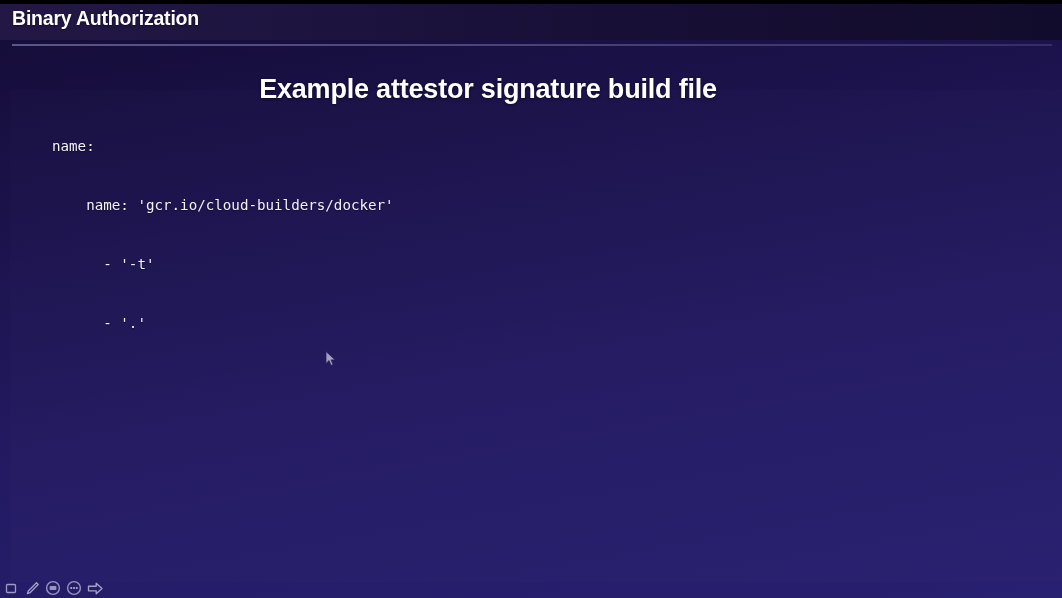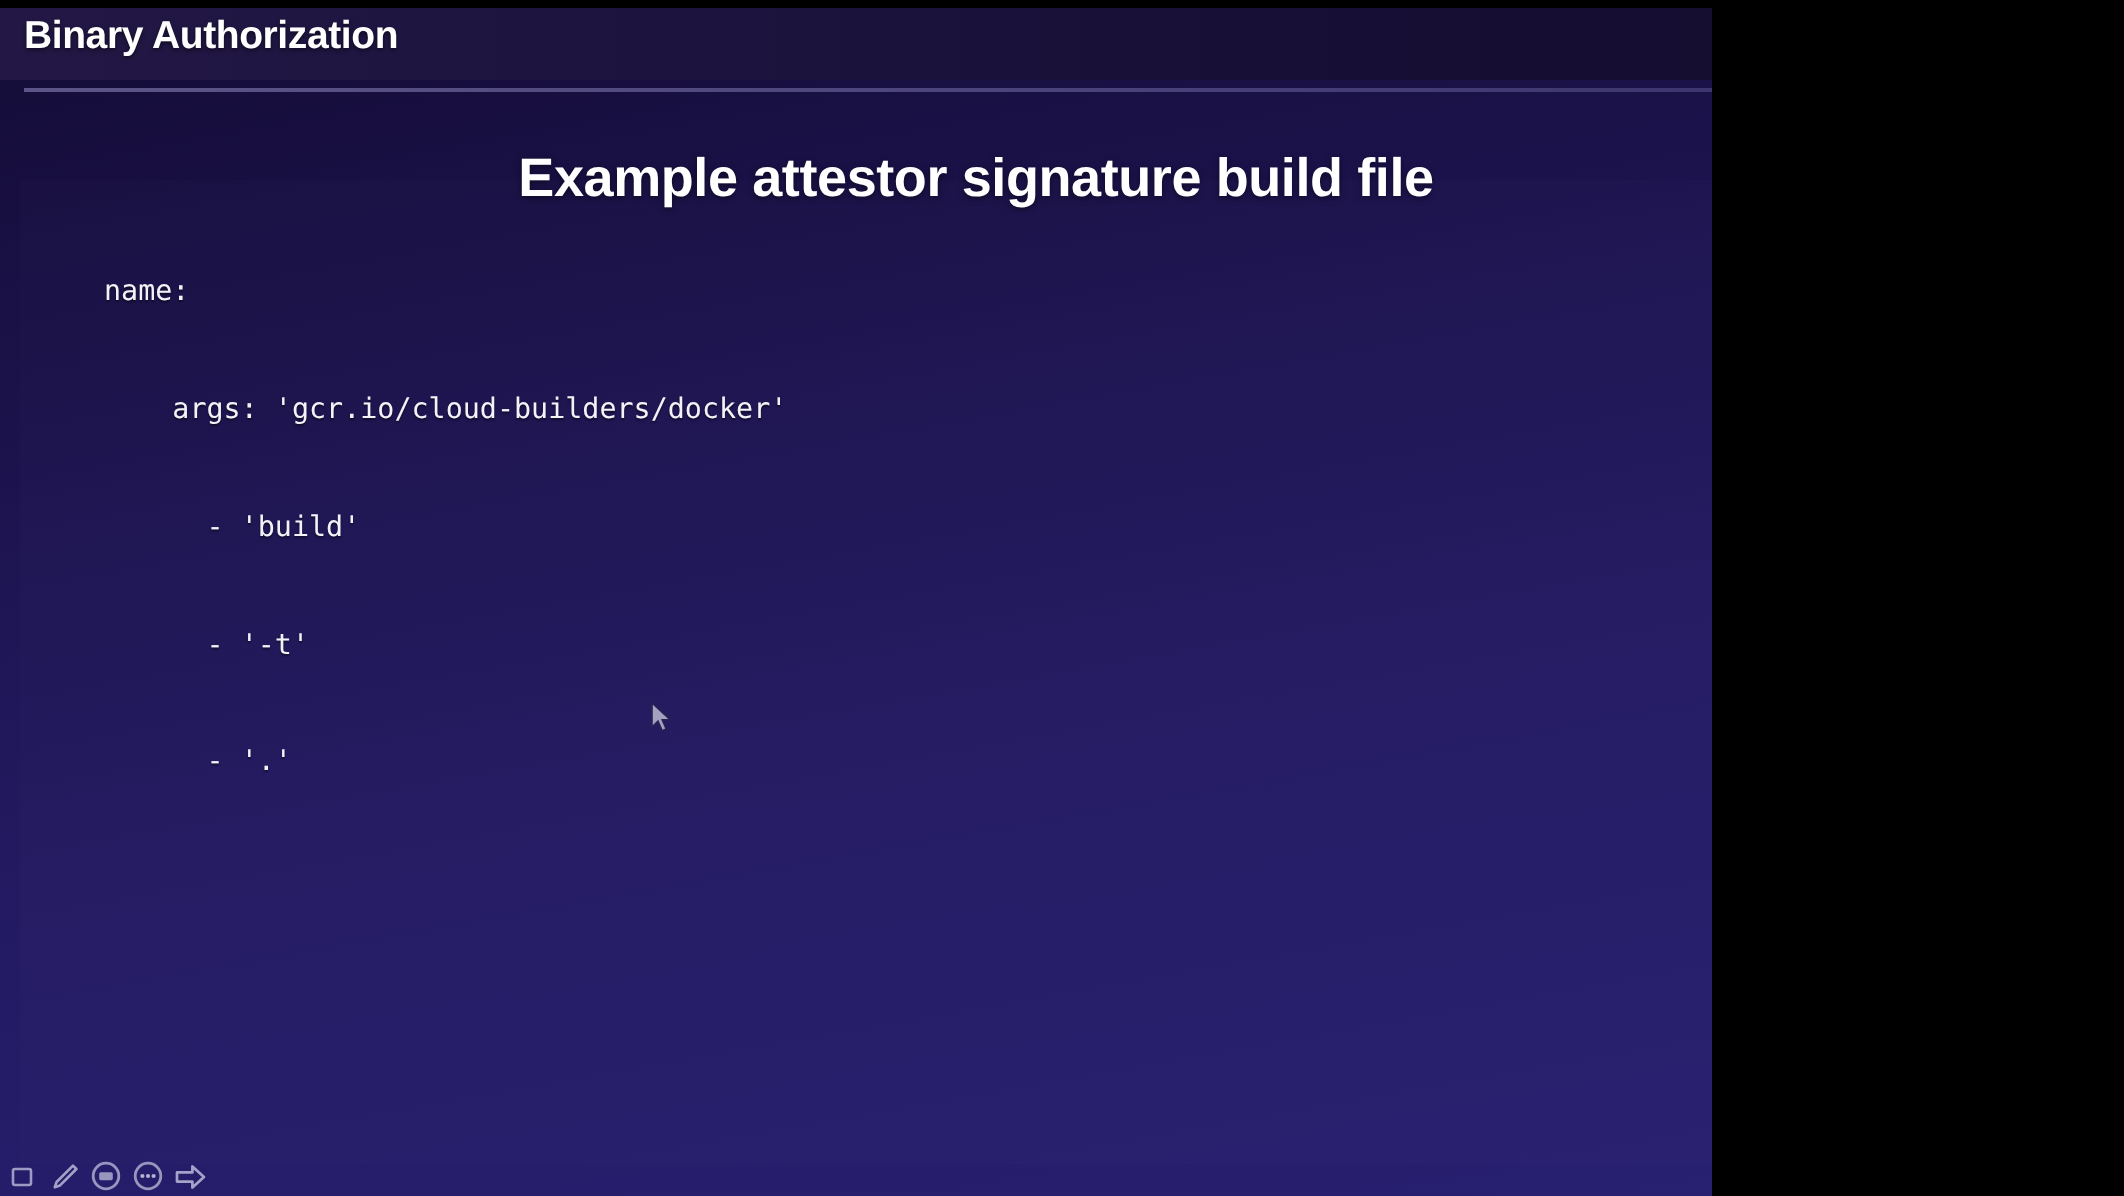--- a/index.html
+++ b/index.html
@@ -26,21 +26,21 @@
     width: 1062px;
     height: 4px;
     background: #000000;
   }
 
   
   .slide {
     position: absolute;
     left: 0;
     top: 4px;
-    width: 856px;
+    width: 1062px;
     height: 594px;
     background: linear-gradient(170deg, #140c36 0%, #1a1147 22%, #231a63 60%, #282070 100%);
     overflow: hidden;
   }
 
   
   .code-panel-tint {
     position: absolute;
     left: 10px;
     top: 86px;
@@ -159,22 +159,21 @@
     <div class="header-band">
       <div class="header-title">Binary Authorization</div>
     </div>
 
     <div class="header-rule"></div>
 
     <h1 class="slide-title">Example attestor signature build file</h1>
 
     <div class="code">
       <span class="ln">name:</span>
-      <span class="ln">    args: 'gcr.io/cloud-builders/docker'</span>
-      <span class="ln">      - 'build'</span>
+      <span class="ln">    name: 'gcr.io/cloud-builders/docker'</span>
       <span class="ln">      - '-t'</span>
       <span class="ln">      - '.'</span>
       
       
       
       
       
       
       
       

